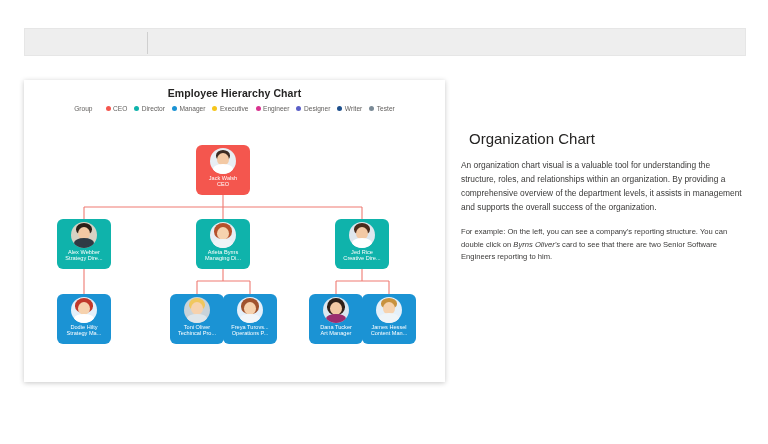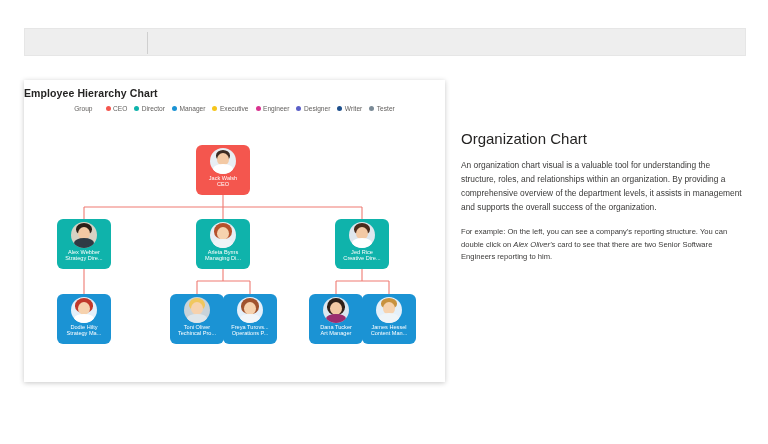--- a/index.html
+++ b/index.html
@@ -43,20 +43,21 @@
     width: 421px;
     height: 302px;
     background: #ffffff;
     box-shadow: 0 1px 5px rgba(0,0,0,0.22);
   }
   .chart-title {
     position: absolute;
     left: 0;
     top: 7px;
     width: 421px;
+    text-align: center;
     font-size: 10.5px;
     font-weight: bold;
     color: #252423;
     letter-spacing: 0.1px;
   }
 
   
   .legend {
     position: absolute;
     left: 0;
@@ -153,21 +154,21 @@
   
   .text-panel {
     position: absolute;
     left: 461px;
     top: 130px;
     width: 285px;
   }
   .panel-title {
     font-size: 15px;
     color: #252423;
-    margin: 0 0 12px 0;
+    margin: 0 0 12px 8px;
     font-weight: normal;
   }
   .panel-para {
     font-size: 8.4px;
     line-height: 1.65;
     color: #3b3a39;
     margin: 0 0 12px 0;
   }
   .panel-para.small {
     font-size: 7.6px;
@@ -356,14 +357,14 @@
         <div class="node-role">Content Man...</div>
       </div>
     </div>
 
   </div>
 </div>
 
 <div class="text-panel">
   <h1 class="panel-title">Organization Chart</h1>
   <p class="panel-para">An organization chart visual is a valuable tool for understanding the structure, roles, and relationships within an organization. By providing a comprehensive overview of the department levels, it assists in management and supports the overall success of the organization.</p>
-  <p class="panel-para small"><span>For example: On the left, you can see a company's reporting structure. You can double click on </span><span class="em">Alex Oliver's</span><span> card to see that there are two Senior Software Engineers reporting to him.</span></p>
+  <p class="panel-para small"><span>For example: On the left, you can see a company's reporting structure. You can double click on </span><span class="em">Byrns Oliver's</span><span> card to see that there are two Senior Software Engineers reporting to him.</span></p>
 </div>
 
 </body></html>

